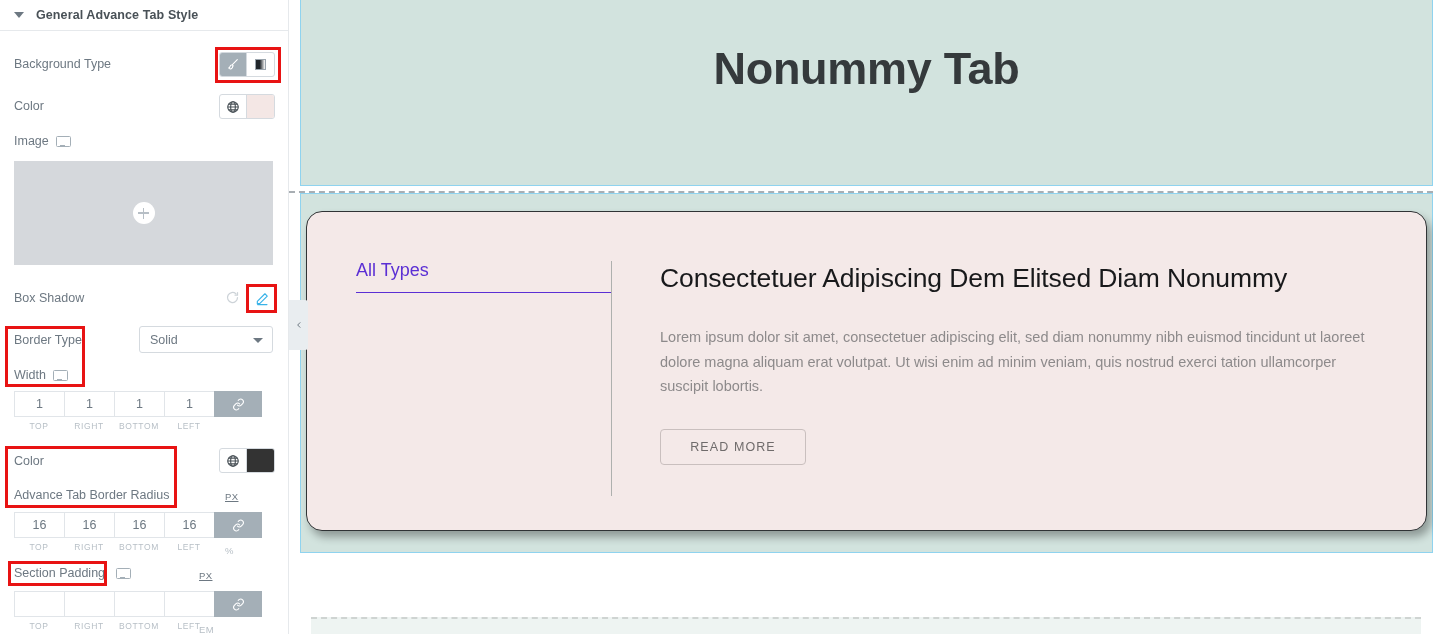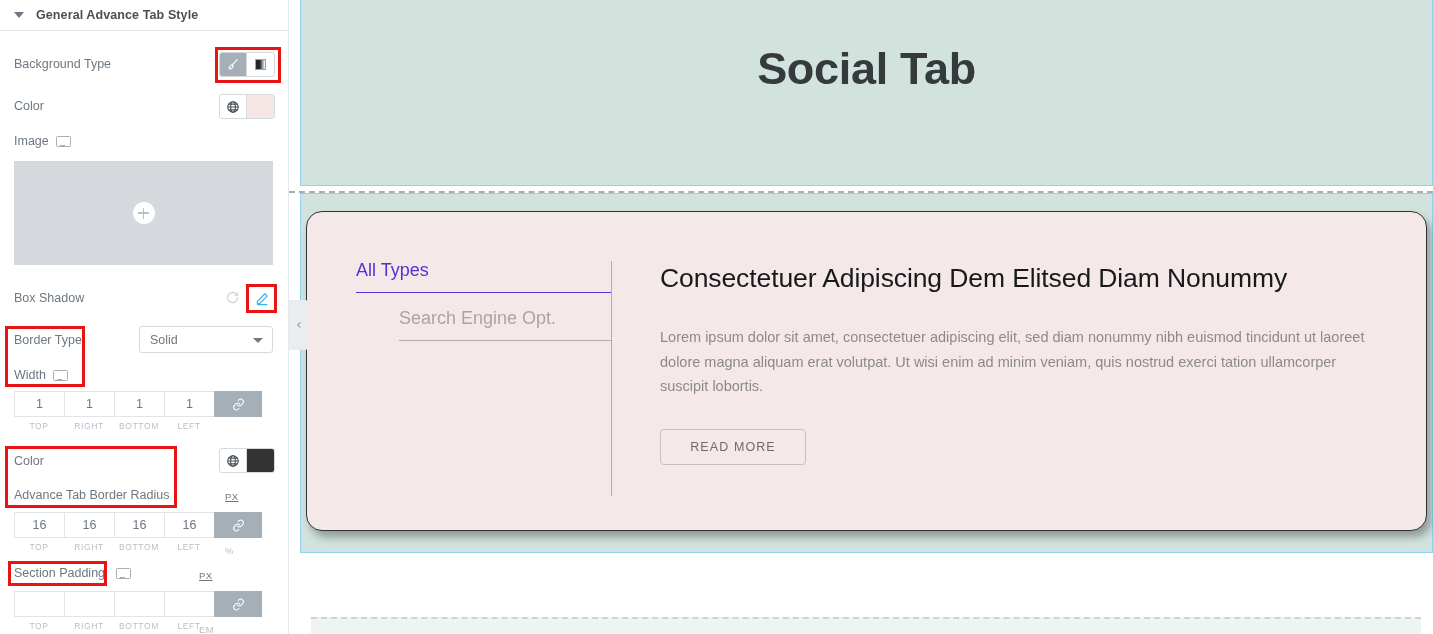--- a/index.html
+++ b/index.html
@@ -204,21 +204,21 @@
   .tabs {
     width:243px; flex:0 0 243px;
     border-right:1px solid #aeb0ae;
     padding-right:0;
     height:235px;
   }
   .tab {
     font-size:18px; color:#a9a5a6;
     padding: 0 0 13px 0;
     border-bottom:1px solid #aeb0ae;
-    margin-bottom: 16px;
+    margin-bottom: 32px;
     line-height: 1;
   }
   .tab.first { margin-left:-13px; }
   .tab.rest { margin-left:30px; width:auto; }
   .tab.active {
     color:#5b2fd4;
     border-bottom:1.6px solid #5b2fd4;
   }
   
   .content { flex:1; padding-left:48px; padding-top:2px; }
@@ -439,35 +439,32 @@
       <div class="dim-cap">RIGHT</div>
       <div class="dim-cap">BOTTOM</div>
       <div class="dim-cap">LEFT</div>
     </div>
 
   </div>
 
   <div class="canvas">
 
     <div class="hero">
-      <div class="hero-title">Social Tab</div>
+      <div class="hero-title">Nonummy Tab</div>
     </div>
 
     <div class="section-divider"></div>
 
     <div class="sec2">
       <div class="widget">
         <div class="widget-inner">
 
           <div class="tabs">
             <div class="tab first active">
               <span>All Types</span>
-            </div>
-            <div class="tab rest">
-              <span>Search Engine Opt.</span>
             </div>
           </div>
 
           <div class="content">
             <div class="content-title">Consectetuer Adipiscing Dem Elitsed Diam Nonummy</div>
             <div class="content-body">Lorem ipsum dolor sit amet, consectetuer adipiscing elit, sed diam nonummy nibh euismod tincidunt ut laoreet dolore magna aliquam erat volutpat. Ut wisi enim ad minim veniam, quis nostrud exerci tation ullamcorper suscipit lobortis.</div>
             <div class="read-more">READ MORE</div>
           </div>
 
         </div>

